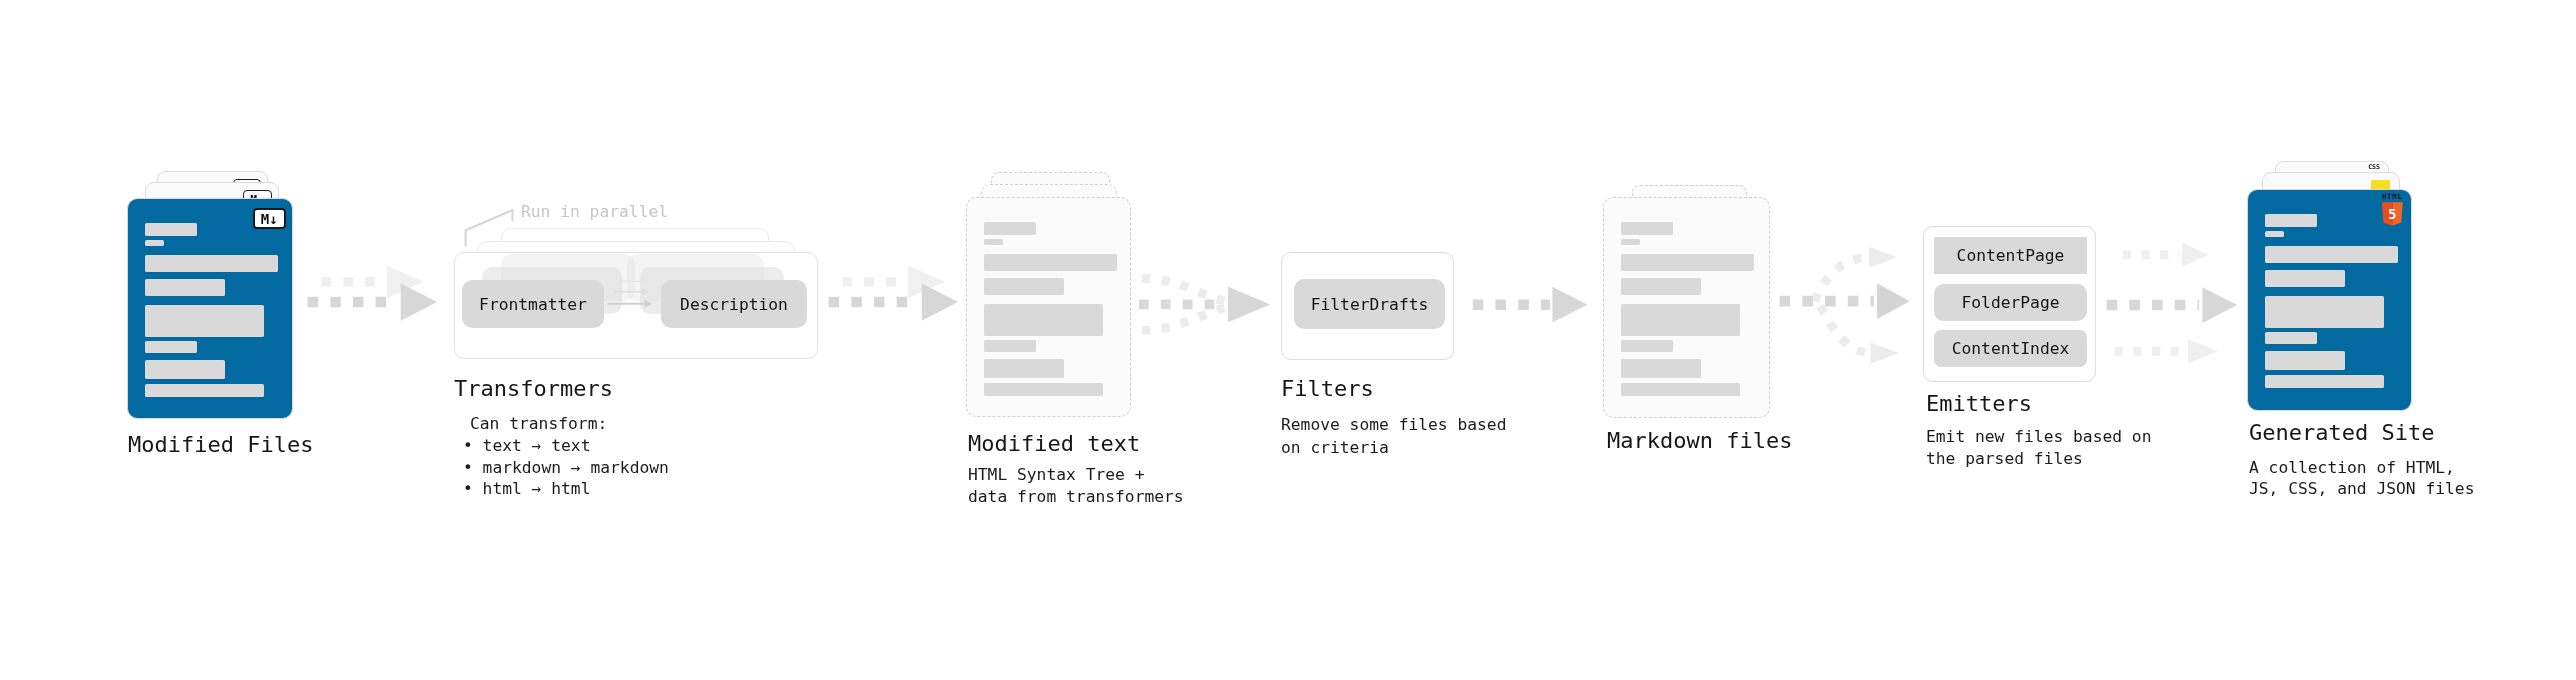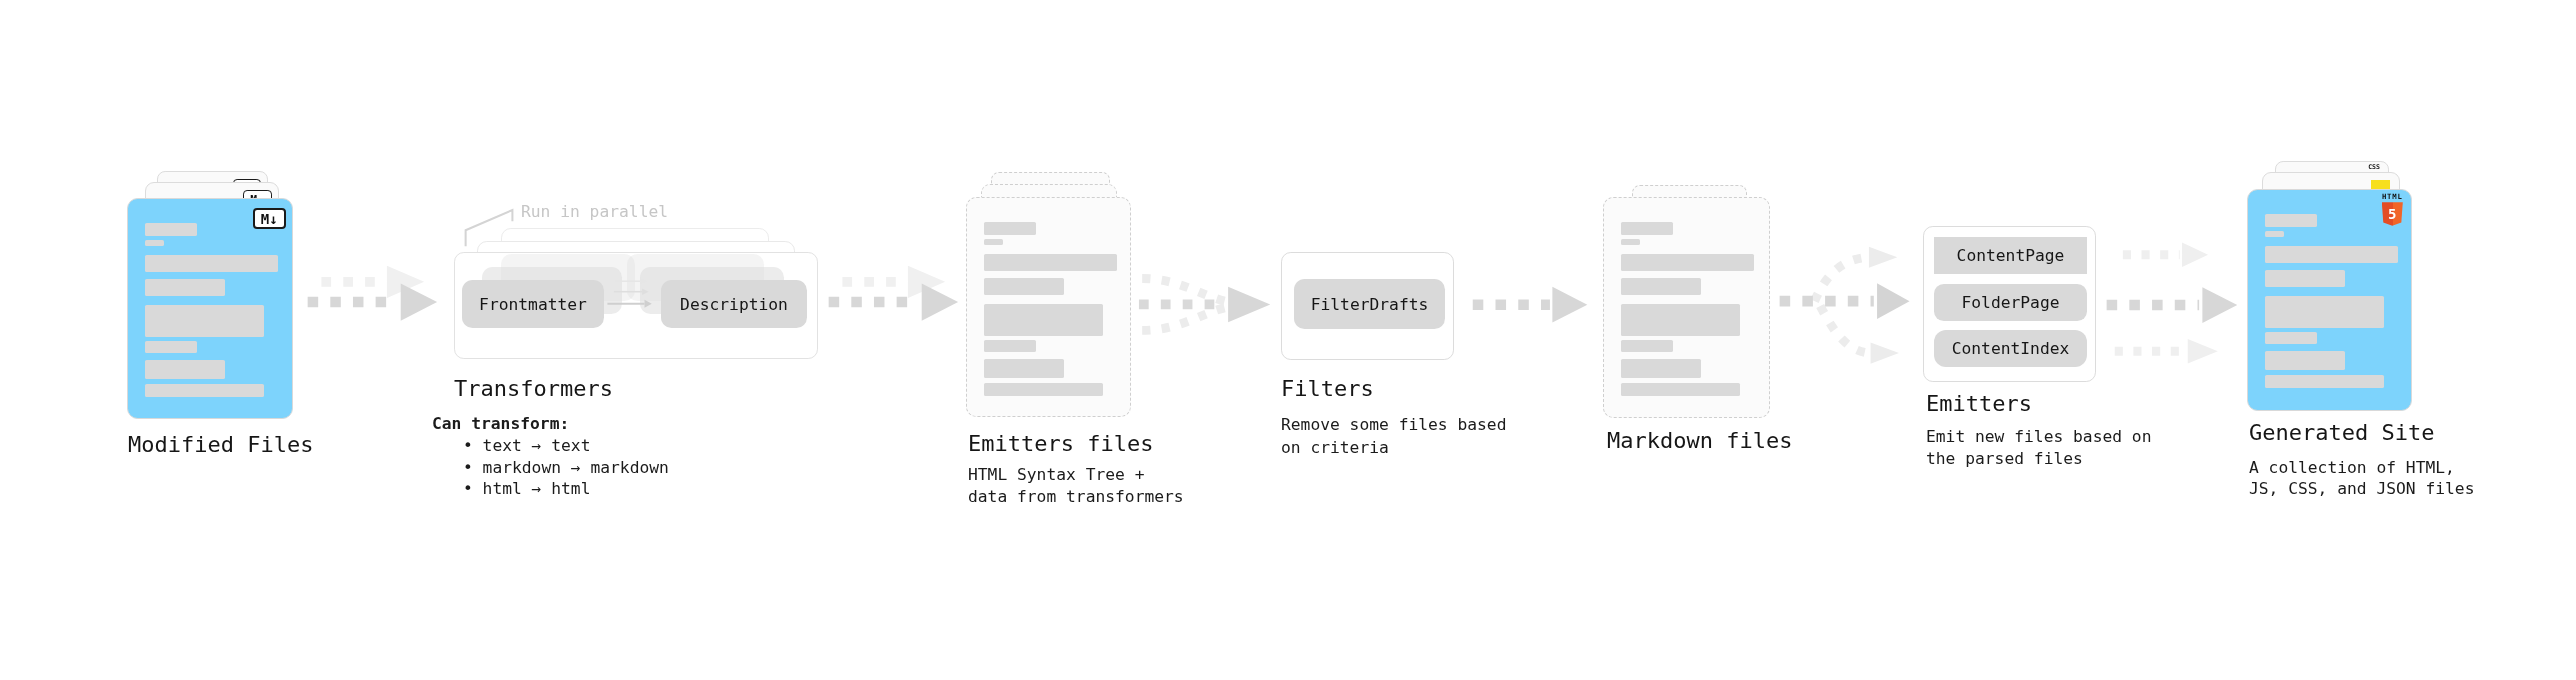--- a/index.html
+++ b/index.html
@@ -5,21 +5,21 @@
   html,body{margin:0;padding:0;background:#ffffff;}
   body{width:2576px;height:681px;overflow:hidden;
        font-family:"DejaVu Sans Mono","Liberation Mono",monospace;}
   #canvas{position:relative;width:2576px;height:681px;background:#ffffff;}
 
   .title{position:absolute;font-size:22px;color:#161616;white-space:pre;letter-spacing:0px;}
   .body-text{position:absolute;font-size:16.3px;color:#1b1b1b;white-space:pre;}
   .annot{position:absolute;font-size:16.3px;color:#c6c6c6;white-space:pre;}
 
   
-  .doc{position:absolute;background:#7dd3fc;border:1.6px solid #d9d9d9;border-radius:10.6px;box-sizing:border-box;}
+  .doc{position:absolute;background:#0369a1;border:1.6px solid #d9d9d9;border-radius:10.6px;box-sizing:border-box;}
   .doc.tabcard{background:#fafafa;border-color:#dcdcdc;}
   .doc.dashed{background:#fbfbfb;border:1.6px dashed #cfcfcf;}
 
   
   .sk{position:absolute;left:17px;background:#d9d9d9;border-radius:1.6px;}
   .s1{top:24.4px;width:52px;height:12.2px;}
   .s2{top:41px;width:18.7px;height:5.7px;}
   .s3{top:56px;width:133px;height:17px;}
   .s4{top:80px;width:80px;height:17px;}
   .s5{top:106px;width:119px;height:32px;}
@@ -116,21 +116,21 @@
         <line x1="13" y1="11" x2="44" y2="11" stroke="#e6e6e6" stroke-width="2"></line>
         <polygon points="44,7 52,11 44,15" fill="#e6e6e6"></polygon>
         <line x1="11" y1="24" x2="46" y2="24" stroke="#dedede" stroke-width="2"></line>
         <polygon points="46,20 54,24 46,28" fill="#dedede"></polygon>
         <line x1="3" y1="39" x2="49" y2="39" stroke="#cfcfcf" stroke-width="2.5"></line>
         <polygon points="49,34 58,39 49,44" fill="#cfcfcf"></polygon>
       </svg>
     </div>
 
     <div class="title" style="left:454px;top:376px;">Transformers</div>
-    <div class="body-text" style="left:432px;top:414px;font-weight:bold;">Can transform:</div>
+    <div class="body-text" style="left:470px;top:414px;">Can transform:</div>
     <div class="body-text" style="left:463px;top:436px;text-align:right;">• text → text</div>
     <div class="body-text" style="left:463px;top:458px;">• markdown → markdown</div>
     <div class="body-text" style="left:463px;top:479px;">• html → html</div>
   </div>
 
   <div class="arrow" style="left:822px;top:260px;">
     <svg width="146" height="89" viewBox="0 0 180 110">
       <line x1="25" y1="27" x2="104" y2="27" stroke="#f0f0f0" stroke-width="12" stroke-dasharray="12 15"></line>
       <polygon points="106,7 106,47 152,27" fill="#f0f0f0"></polygon>
       <line x1="8" y1="52" x2="120" y2="52" stroke="#d7d7d7" stroke-width="13" stroke-dasharray="13 15"></line>
@@ -144,21 +144,21 @@
     <div class="doc dashed" style="left:966px;top:197px;width:165px;height:220px;">
       <div class="sk s1"></div>
       <div class="sk s2"></div>
       <div class="sk s3"></div>
       <div class="sk s4"></div>
       <div class="sk s5"></div>
       <div class="sk s6"></div>
       <div class="sk s7"></div>
       <div class="sk s8"></div>
     </div>
-    <div class="title" style="left:968px;top:431px;">Emitters files</div>
+    <div class="title" style="left:968px;top:431px;">Modified text</div>
     <div class="body-text" style="left:968px;top:465px;">HTML Syntax Tree +</div>
     <div class="body-text" style="left:968px;top:487px;">data from transformers</div>
   </div>
 
   <div class="arrow" style="left:1134px;top:268px;">
     <svg width="142" height="77" viewBox="0 0 175 95">
       <path d="M 10,13 C 55,13 80,33 112,41" fill="none" stroke="#ececec" stroke-width="11" stroke-dasharray="10 14"></path>
       <path d="M 10,77 C 55,77 80,57 112,49" fill="none" stroke="#ececec" stroke-width="11" stroke-dasharray="10 14"></path>
       <line x1="6" y1="45" x2="112" y2="45" stroke="#d9d9d9" stroke-width="12" stroke-dasharray="12 15"></line>
       <polygon points="116,23 116,67 168,45" fill="#d7d7d7"></polygon>
@@ -203,21 +203,21 @@
       <polygon points="114,131 114,157 149,144" fill="#ececec"></polygon>
       <line x1="2" y1="80" x2="118" y2="80" stroke="#d7d7d7" stroke-width="13" stroke-dasharray="13 15"></line>
       <polygon points="122,58 122,102 162,80" fill="#d4d4d4"></polygon>
     </svg>
   </div>
 
   <div>
     <div class="frame" style="left:1923px;top:226px;width:173px;height:156px;border-color:#dcdcdc;"></div>
     <div class="pill" style="left:1934px;top:237px;width:153px;height:37px;border-radius:0;">ContentPage</div>
     <div class="pill" style="left:1934px;top:284px;width:153px;height:37px;border-radius:9.8px;">FolderPage</div>
-    <div class="pill" style="left:1934px;top:330px;width:153px;height:37px;border-radius:12px;">ContentIndex</div>
+    <div class="pill" style="left:1934px;top:330px;width:153px;height:37px;border-radius:7px;">ContentIndex</div>
     <div class="title" style="left:1926px;top:391px;">Emitters</div>
     <div class="body-text" style="left:1926px;top:427px;">Emit new files based on</div>
     <div class="body-text" style="left:1926px;top:449px;">the parsed files</div>
   </div>
 
   <div class="arrow" style="left:2105px;top:236px;">
     <svg width="142" height="134" viewBox="0 0 175 165">
       <line x1="22" y1="23" x2="92" y2="23" stroke="#efefef" stroke-width="11" stroke-dasharray="10 13"></line>
       <polygon points="95,8 95,38 127,23" fill="#efefef"></polygon>
       <line x1="2" y1="85" x2="116" y2="85" stroke="#d7d7d7" stroke-width="13" stroke-dasharray="13 15"></line>

